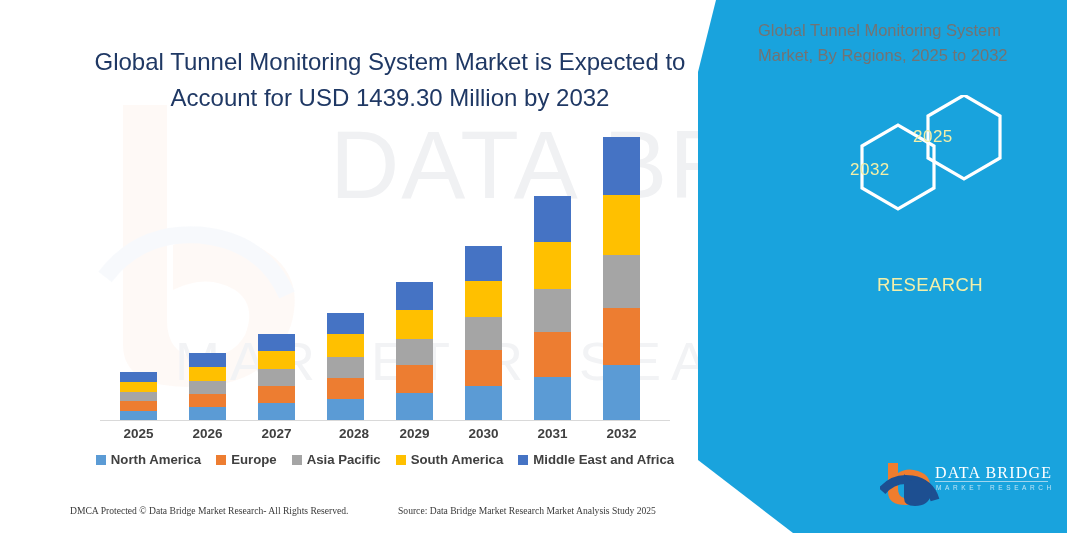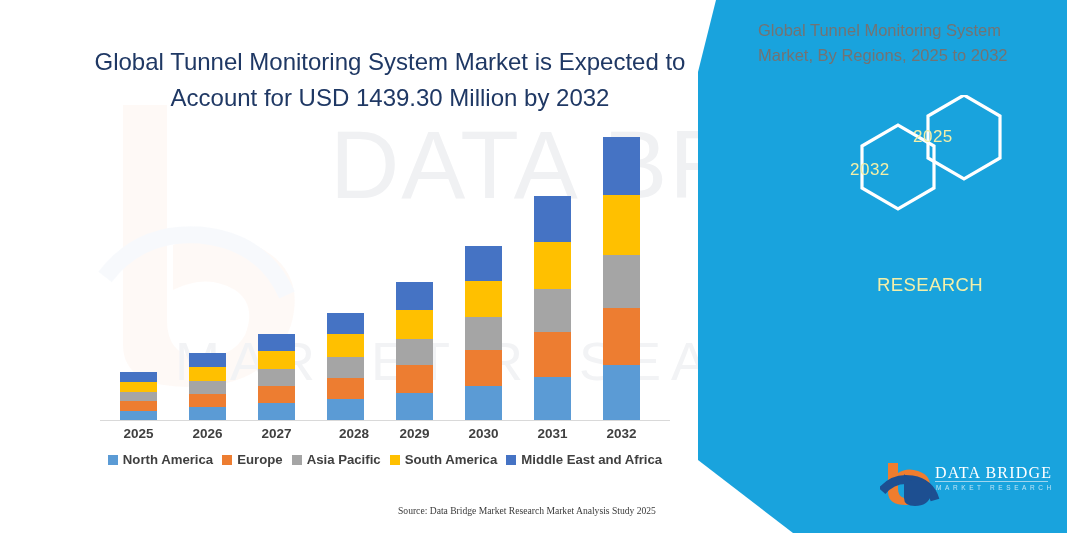--- a/index.html
+++ b/index.html
@@ -41,21 +41,21 @@
   .seg   { width:100%; display:block; }
 
   #xlabels { position:absolute; left:0; top:296px; width:580px; height:22px; }
   .xlab {
     position:absolute; top:0; width:64px; text-align:center;
     font-size:13.5px; font-weight:700; color:#404040;
   }
 
   #legend {
     position:absolute; left:0; top:322px; width:580px;
-    display:flex; justify-content:center; align-items:center; gap:9px;
+    display:flex; justify-content:center; align-items:center; gap:15px;
   }
   .lg-item { display:flex; align-items:center; gap:5px; }
   .lg-sw { width:10px; height:10px; display:block; }
   .lg-tx { font-size:13.2px; font-weight:700; color:#404040; white-space:nowrap; }
 
   
   #footer { position:absolute; left:0; top:505px; width:700px; height:22px; }
   .ft {
     position:absolute; top:0;
     font-family:"Liberation Serif", serif;
@@ -203,20 +203,21 @@
           <span class="lg-tx">South America</span>
         </div>
         <div class="lg-item">
           <span class="lg-sw" style="background: rgb(69, 115, 196);"></span>
           <span class="lg-tx">Middle East and Africa</span>
         </div>
       </div>
   </div>
 
   <div id="footer">
+    <div class="ft" id="ft-left">DMCA Protected © Data Bridge Market Research-  All Rights Reserved.</div>
     <div class="ft" id="ft-right">Source: Data Bridge Market Research  Market Analysis Study 2025</div>
   </div>
 
   <div id="panel"></div>
 
   <div id="panel-title">Global Tunnel Monitoring System Market, By Regions, 2025 to 2032</div>
 
   <svg id="hexwrap" viewBox="0 0 210 120" aria-hidden="true">
     <polygon points="30,36 66,15 102,36 102,78 66,99 30,78" fill="none" stroke="#ffffff" stroke-width="3.2" transform="translate(12,15)"></polygon>
     <polygon points="30,36 66,15 102,36 102,78 66,99 30,78" fill="none" stroke="#ffffff" stroke-width="3.2" transform="translate(78,-15)"></polygon>

